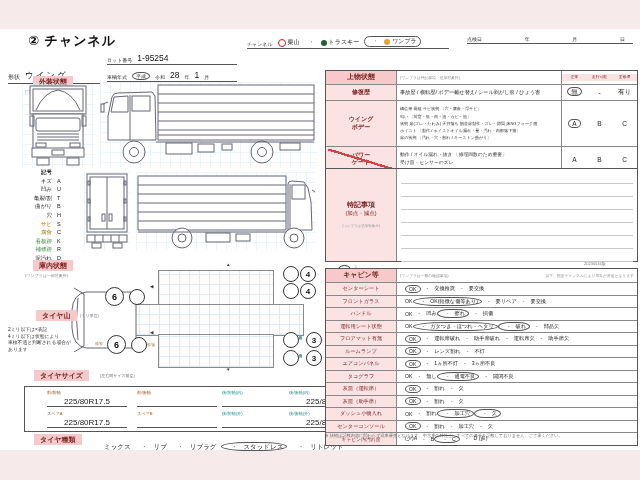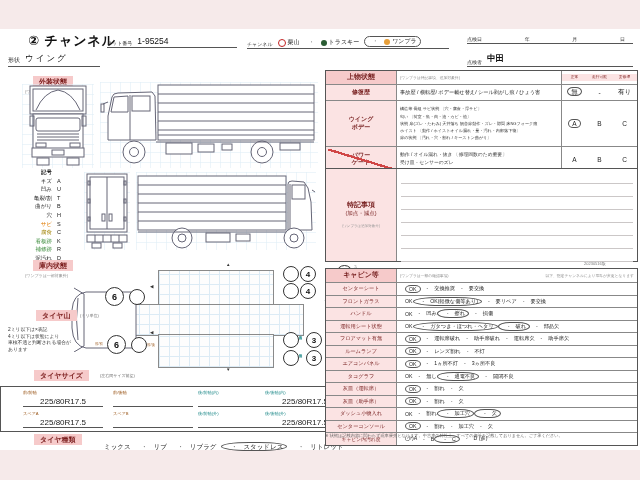--- a/index.html
+++ b/index.html
@@ -3,21 +3,21 @@
 <meta charset="utf-8">
 <style>
   html,body{margin:0;padding:0;}
   .sheet{position:relative;width:640px;height:480px;background:#fff;overflow:hidden;
          font-family:"Liberation Sans","DejaVu Sans",sans-serif;color:#222;}
   .abs{position:absolute;}
   .band{position:absolute;left:0;width:640px;background:#f6eaea;}
   
   .fld{position:absolute;display:flex;align-items:flex-end;gap:5px;border-bottom:1px solid #555;padding-bottom:1px;}
   .flbl{font-size:5px;color:#333;}
-  .fval{font-size:8.5px;color:#111;}
+  .fval{font-size:8.5px;color:#111;margin-top:17px;}
   .title{font-size:13px;font-weight:bold;letter-spacing:1px;color:#111;}
   
   .sl{position:absolute;background:#f6caca;color:#7b1d1d;font-weight:bold;font-size:7px;padding:2px 6px;line-height:1;}
   .note{position:absolute;font-size:4px;color:#888;}
   
   .lgd{position:absolute;font-size:5.5px;line-height:8.6px;}
   .lgd-row{display:flex;justify-content:flex-end;gap:5px;}
   .lgd-code{width:7px;text-align:left;}
   
   .circled{border:1px solid #555;border-radius:50% / 60%;padding:0 3px;}
@@ -81,20 +81,29 @@
 
   <div class="abs title" style="left:28px;top:32px;">② チャンネル</div>
 
   <div class="fld" style="left:107px;top:36px;width:130px;">
     <span class="flbl">ロット番号</span>
     <span class="fval">1-95254</span>
   </div>
   <div class="fld" style="left:8px;top:53px;width:92px;">
     <span class="flbl" style="font-size:6px;">形状</span>
     <span class="fval" style="letter-spacing:2px;">ウイング</span>
+  </div>
+  <div class="fld" style="left:107px;top:53px;width:130px;">
+    <span class="flbl">車輌年式</span>
+    <span class="flbl circled">平成</span>
+    <span class="flbl">令和</span>
+    <span class="fval">28</span>
+    <span class="flbl">年</span>
+    <span class="fval">1</span>
+    <span class="flbl">月</span>
   </div>
   <div class="fld" style="left:247px;top:36px;width:202px;">
     <span class="flbl">チャンネル</span>
     <span class="ch">
       <span class="ic" style="border:1.5px solid #c32222;"></span>
       <span>栗山</span>
       </span>
     <span class="ch">
       <span class="ic" style="background:#2a5c33;"></span>
       <span>トラスキー</span>
@@ -321,21 +330,21 @@
   <span class="abs" style="left:80px;top:313px;font-size:4px;color:#666;">(ミリ単位)</span>
   <div class="abs" style="left:8px;top:327px;width:102px;font-size:4.8px;line-height:6.6px;color:#333;">
     <div>2ミリ以下は×表記</div>
     <div>4ミリ以下は状態により</div>
     <div>車検不適と判断される場合が</div>
     <div>あります</div>
   </div>
 
   <div class="sl" style="left:34px;top:370px;">タイヤサイズ</div>
   <span class="abs" style="left:100px;top:373px;font-size:4px;color:#666;">(左右同サイズ前提)</span>
-  <div class="abs" style="left:0;top:386px;width:348px;height:44px;border:1px solid #555;">
+  <div class="abs" style="left:24px;top:386px;width:348px;height:44px;border:1px solid #555;">
     <div class="ts-cell" style="left:22px;top:3px;">
         <span class="ts-lbl" style="color: rgb(156, 90, 30);">前/前軸</span>
         <span class="ts-val">225/80R17.5</span>
       </div>
     <div class="ts-cell" style="left:112px;top:3px;">
         <span class="ts-lbl" style="color: rgb(156, 90, 30);">前/後軸</span>
         <span class="ts-val"></span>
       </div>
     <div class="ts-cell" style="left:197px;top:3px;">
         <span class="ts-lbl" style="color: rgb(42, 143, 143);">後/前軸(内)</span>

